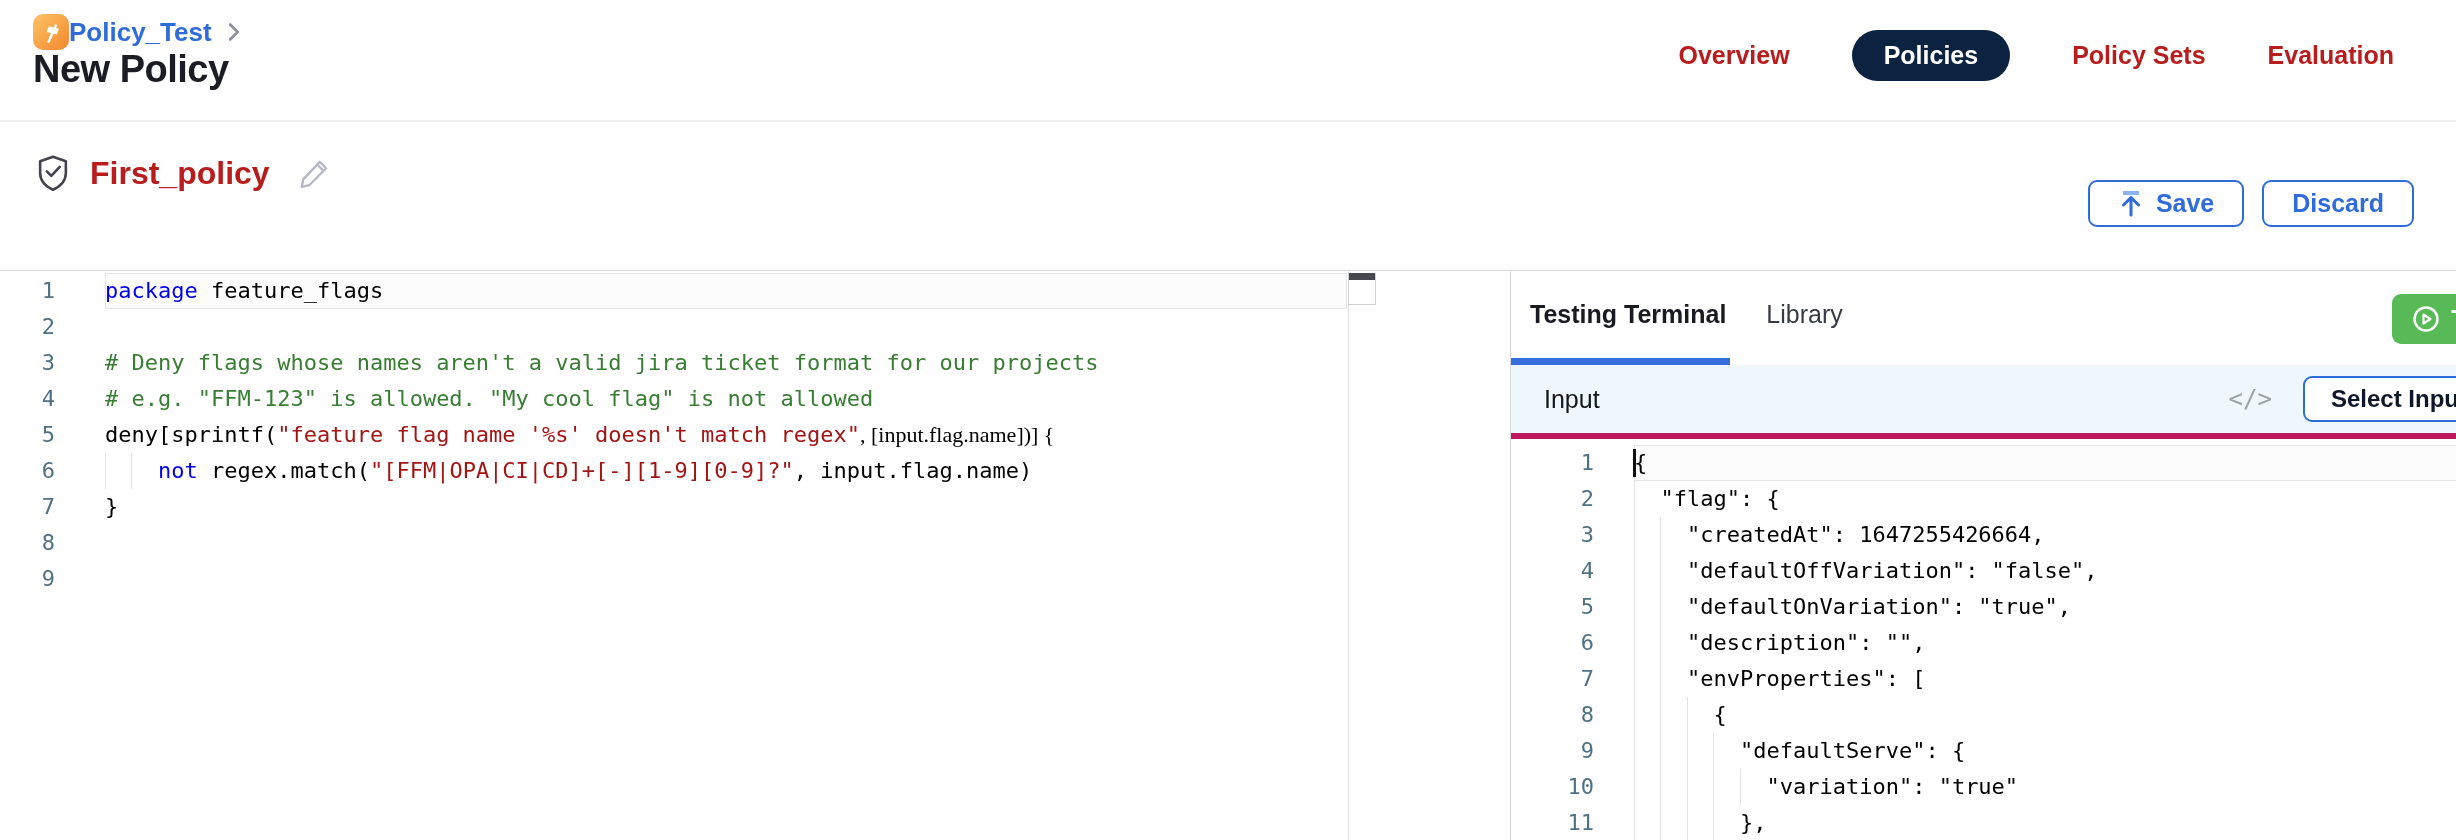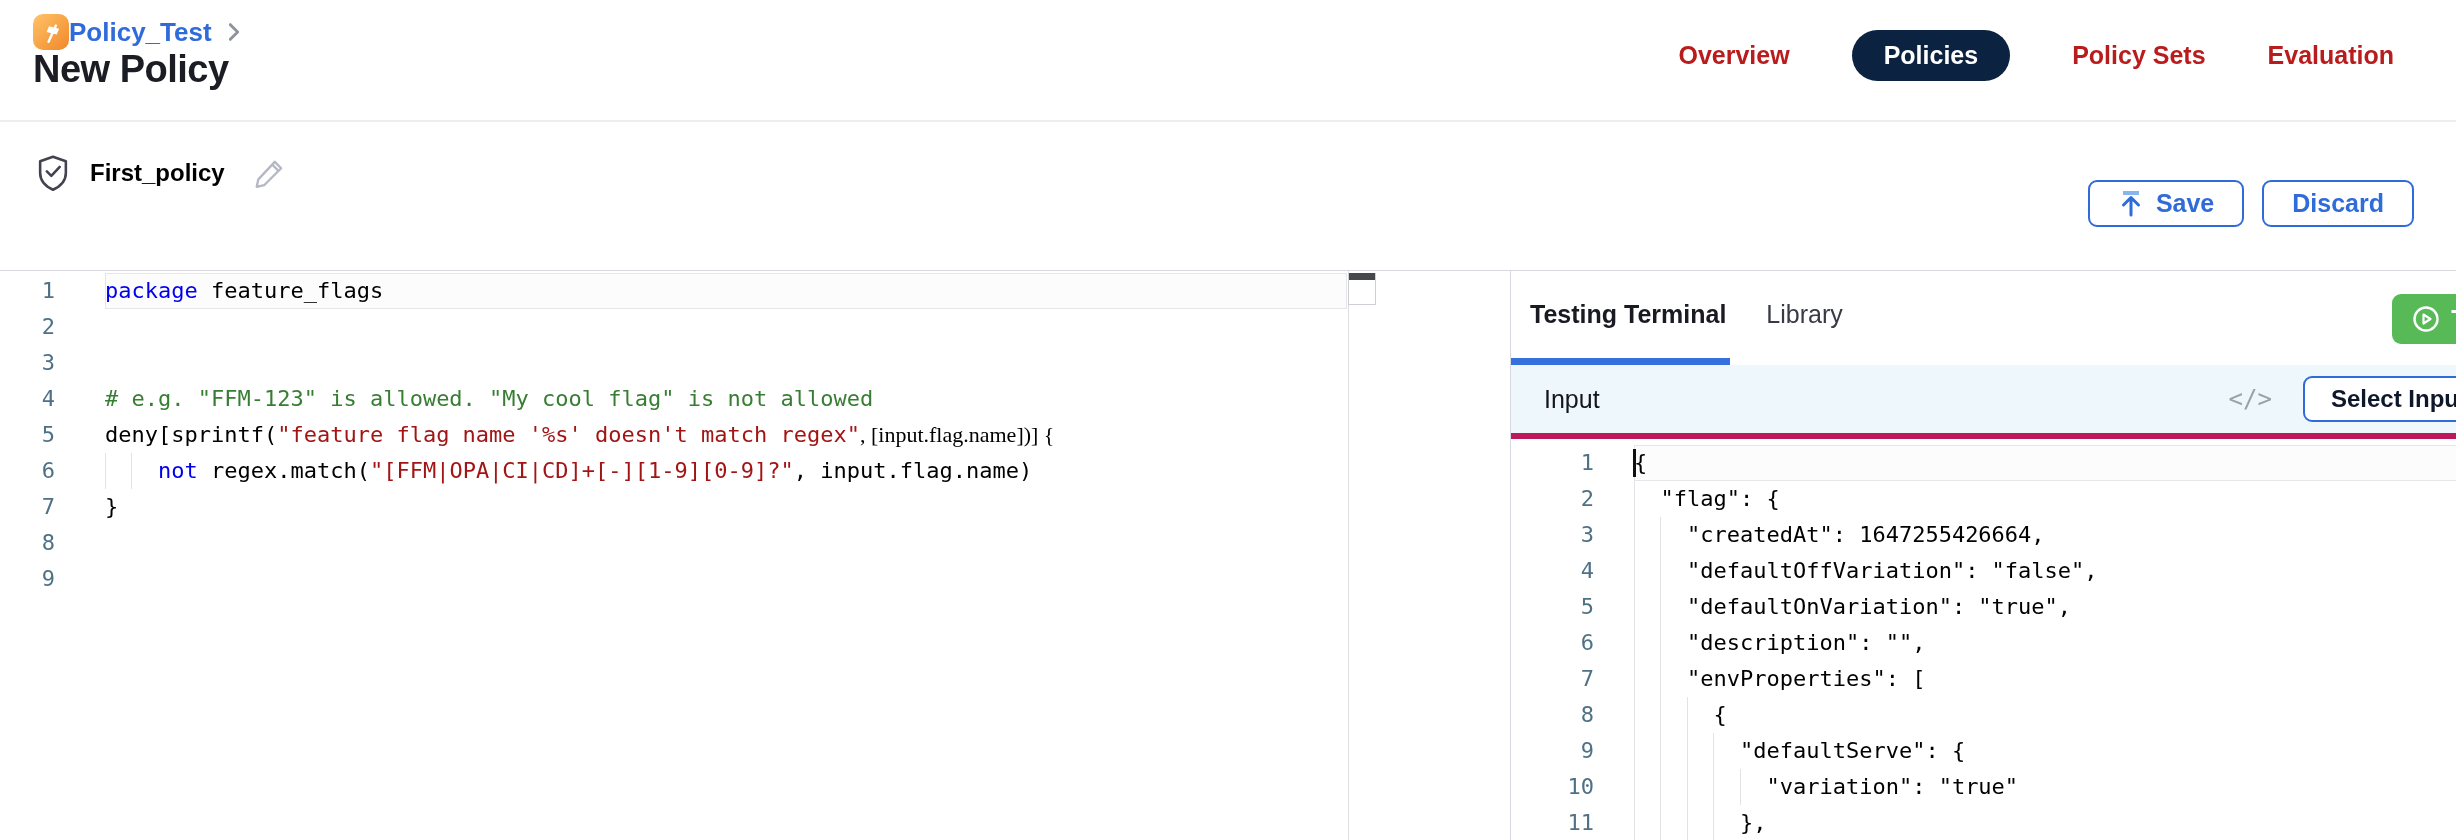--- a/index.html
+++ b/index.html
@@ -19,21 +19,21 @@
   .page-title { position:absolute; top:48px; left:33px; font-size:38px; font-weight:700; color:#1b1c24; letter-spacing:-0.5px; }
 
   .nav { position:absolute; top:30px; right:62px; display:flex; align-items:center; gap:62px; }
   .nav-item { font-size:25px; font-weight:600; color:#b91c1c; cursor:pointer; white-space:nowrap; }
   .nav-item.active { background:#0b2240; color:#ffffff; border-radius:26px;
     padding:11px 32px; }
 
   
   .toolbar { position:absolute; top:122px; left:0; width:2456px; height:148px; background:#fff; }
   .pol-row { position:absolute; top:32px; left:36px; display:flex; align-items:center; }
-  .pol-name { margin-left:20px; font-size:24px; font-weight:700; color:#000000; }
+  .pol-name { margin-left:20px; font-size:32px; font-weight:700; color:#b91c1c; }
   .pencil { margin-left:28px; display:flex; align-items:center; cursor:pointer; }
   .btns { position:absolute; top:58px; right:42px; display:flex; gap:18px; }
   .btn { height:47px; border:2px solid #2f6cd9; border-radius:9px; background:#fff;
     color:#2f6cd9; font-size:25px; font-weight:600; display:flex; align-items:center;
     justify-content:center; padding:0 28px; cursor:pointer; font-family:"Liberation Sans",sans-serif; }
   .btn .ic { margin-right:12px; display:flex; }
 
   
   .content { position:absolute; top:270px; left:0; width:2456px; height:570px;
     border-top:1px solid #d8d9de; background:#fff; }
@@ -149,21 +149,21 @@
       </button>
     </div>
   </div>
 
   <div class="content">
 
     <div class="left-ed">
       <div class="ed-lines">
           <div class="ed-line hl"><span class="ln">1</span><div class="cw"><span style="color: rgb(0, 0, 238);">package</span><span style="color: rgb(0, 0, 0);"> feature_flags</span></div></div>
           <div class="ed-line"><span class="ln">2</span><div class="cw"></div></div>
-          <div class="ed-line"><span class="ln">3</span></div>
+          <div class="ed-line"><span class="ln">3</span><div class="cw"><span style="color: rgb(55, 125, 50);"># Deny flags whose names aren't a valid jira ticket format for our projects</span></div></div>
           <div class="ed-line"><span class="ln">4</span><div class="cw"><span style="color: rgb(55, 125, 50);"># e.g. "FFM-123" is allowed. "My cool flag" is not allowed</span></div></div>
           <div class="ed-line"><span class="ln">5</span><div class="cw"><span style="color: rgb(0, 0, 0);">deny[sprintf(</span><span style="color: rgb(163, 21, 21);">"feature flag name '%s' doesn't match regex"</span><span style="color: rgb(0, 0, 0); font-family: Liberation Serif, serif;">, [input.flag.name])] {</span></div></div>
           <div class="ed-line"><span class="ln">6</span><div class="cw"><i class="guide" style="left: calc(0ch);"></i><i class="guide" style="left: calc(2ch);"></i><span style="color: rgb(0, 0, 0);">    </span><span style="color: rgb(0, 0, 238);">not</span><span style="color: rgb(0, 0, 0);"> regex.match(</span><span style="color: rgb(163, 21, 21);">"[FFM|OPA|CI|CD]+[-][1-9][0-9]?"</span><span style="color: rgb(0, 0, 0);">, input.flag.name)</span></div></div>
           <div class="ed-line"><span class="ln">7</span><div class="cw"><span style="color: rgb(0, 0, 0);">}</span></div></div>
           <div class="ed-line"><span class="ln">8</span><div class="cw"></div></div>
           <div class="ed-line"><span class="ln">9</span><div class="cw"></div></div>
         </div>
       <div class="vline"></div>
       <div class="rbox"></div>
       <div class="rthumb"></div>

